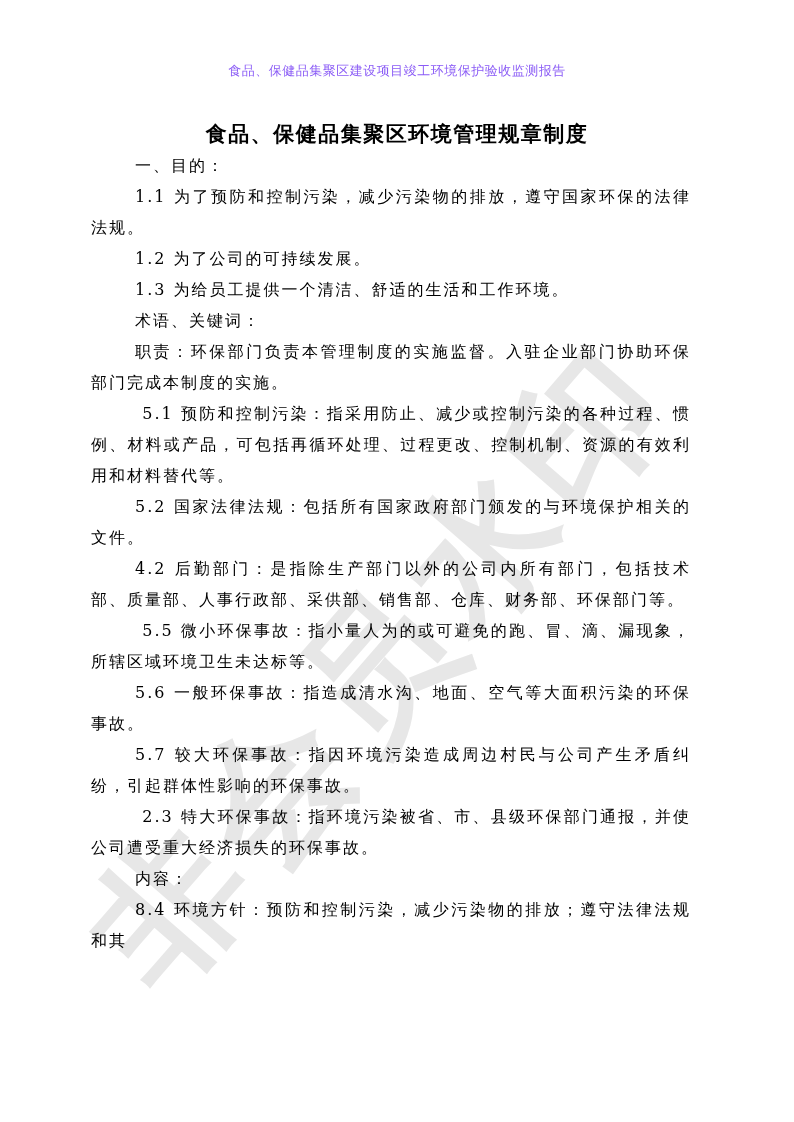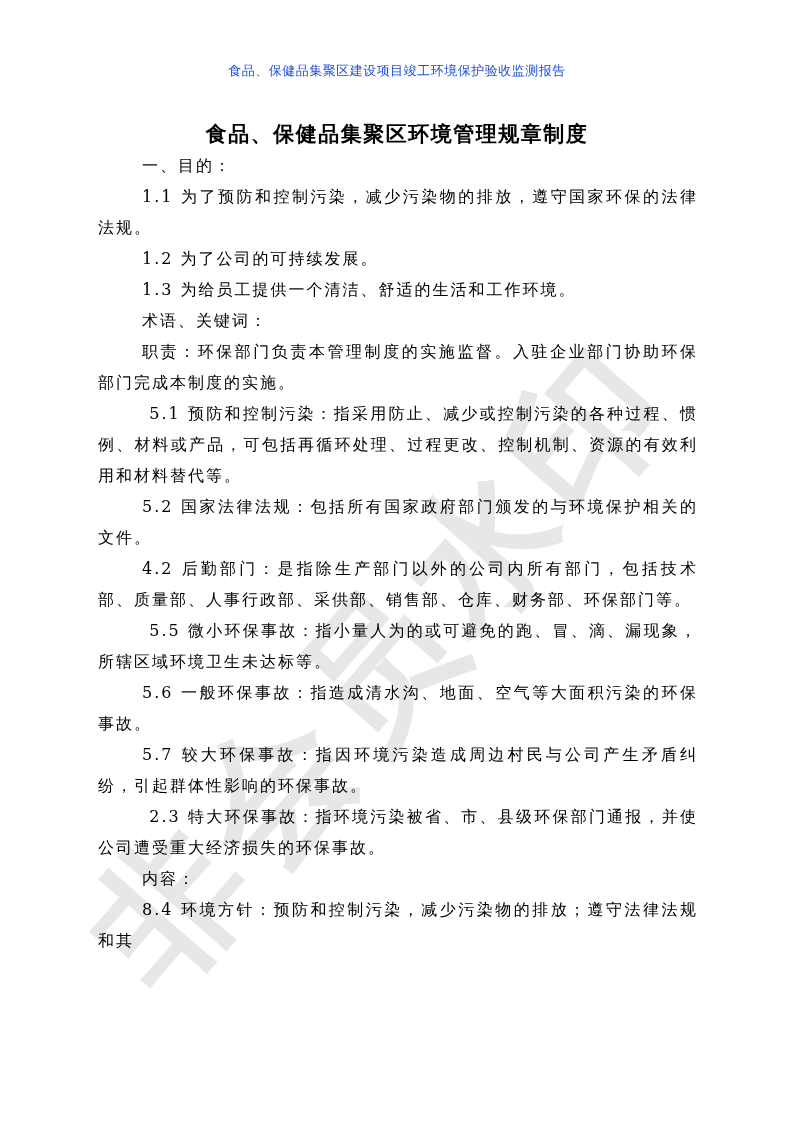--- a/index.html
+++ b/index.html
@@ -35,21 +35,21 @@
     text-align: center;
     font-size: 21px;
     font-weight: bold;
     letter-spacing: 1.5px;
     color: #000000;
     z-index: 2;
   }
   .doc-body {
     position: absolute;
     top: 150px;
-    left: 98px;
+    left: 91px;
     width: 600px;
     font-size: 16px;
     line-height: 31px;
     text-align: justify;
     letter-spacing: 2px;
     z-index: 1;
   }
   .doc-body p {
     margin: 0;
     padding: 0;
@@ -74,21 +74,21 @@
     white-space: nowrap;
   }
 </style>
 </head>
 <body>
 
 <div class="page">
 
   <div class="watermark" style="color: rgb(231, 231, 231);">非会员水印</div>
 
-  <div class="doc-header" style="color: #1d4ed8;">食品、保健品集聚区建设项目竣工环境保护验收监测报告</div>
+  <div class="doc-header" style="color: #8b5cf6;">食品、保健品集聚区建设项目竣工环境保护验收监测报告</div>
 
   <h1 class="doc-title">食品、保健品集聚区环境管理规章制度</h1>
 
   <div class="doc-body">
     <p>一、目的：</p>
     <p>1.1 为了预防和控制污染，减少污染物的排放，遵守国家环保的法律法规。</p>
     <p>1.2 为了公司的可持续发展。</p>
     <p>1.3 为给员工提供一个清洁、舒适的生活和工作环境。</p>
     <p>术语、关键词：</p>
     <p>职责：环保部门负责本管理制度的实施监督。入驻企业部门协助环保部门完成本制度的实施。</p>

